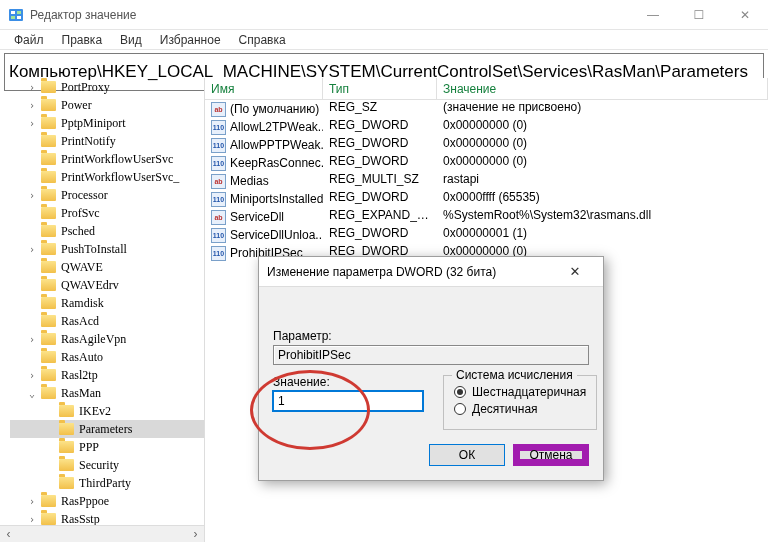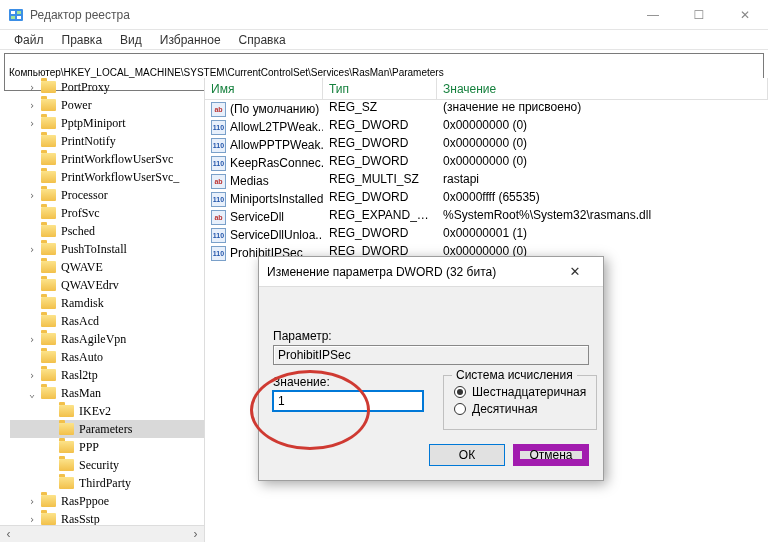--- a/index.html
+++ b/index.html
@@ -53,21 +53,21 @@
     color:#333;
   }
   
   .addrbar {
     height: 38px;
     border: 1px solid #7a7a7a;
     margin: 3px 4px;
     display:flex;
     align-items:center;
     padding: 0 4px;
-    font-size: 10px;
+    font-size: 17px;
     background:#fff;
     white-space: nowrap;
     overflow:hidden;
   }
   
   .content {
     position:absolute;
     top: 78px;
     bottom: 0;
     left: 0; right:0;
@@ -283,21 +283,21 @@
 <div class="titlebar">
   <span class="app-icon">
     <svg width="16" height="16" viewBox="0 0 16 16">
       <rect x="1" y="2" width="14" height="12" fill="#3b8ee6" rx="1"></rect>
       <rect x="3" y="4" width="4" height="3" fill="#fff"></rect>
       <rect x="3" y="9" width="4" height="3" fill="#9fe29a"></rect>
       <rect x="9" y="4" width="4" height="3" fill="#9fe29a"></rect>
       <rect x="9" y="9" width="4" height="3" fill="#fff"></rect>
     </svg>
   </span>
-  <span class="title">Редактор реестра</span>
+  <span class="title">Редактор значение</span>
   <div class="win-btns">
     <div class="win-btn">—</div>
     <div class="win-btn">☐</div>
     <div class="win-btn">✕</div>
   </div>
 </div>
 
 <div class="menubar">
   <div class="item">Файл</div>
   <div class="item">Правка</div>

